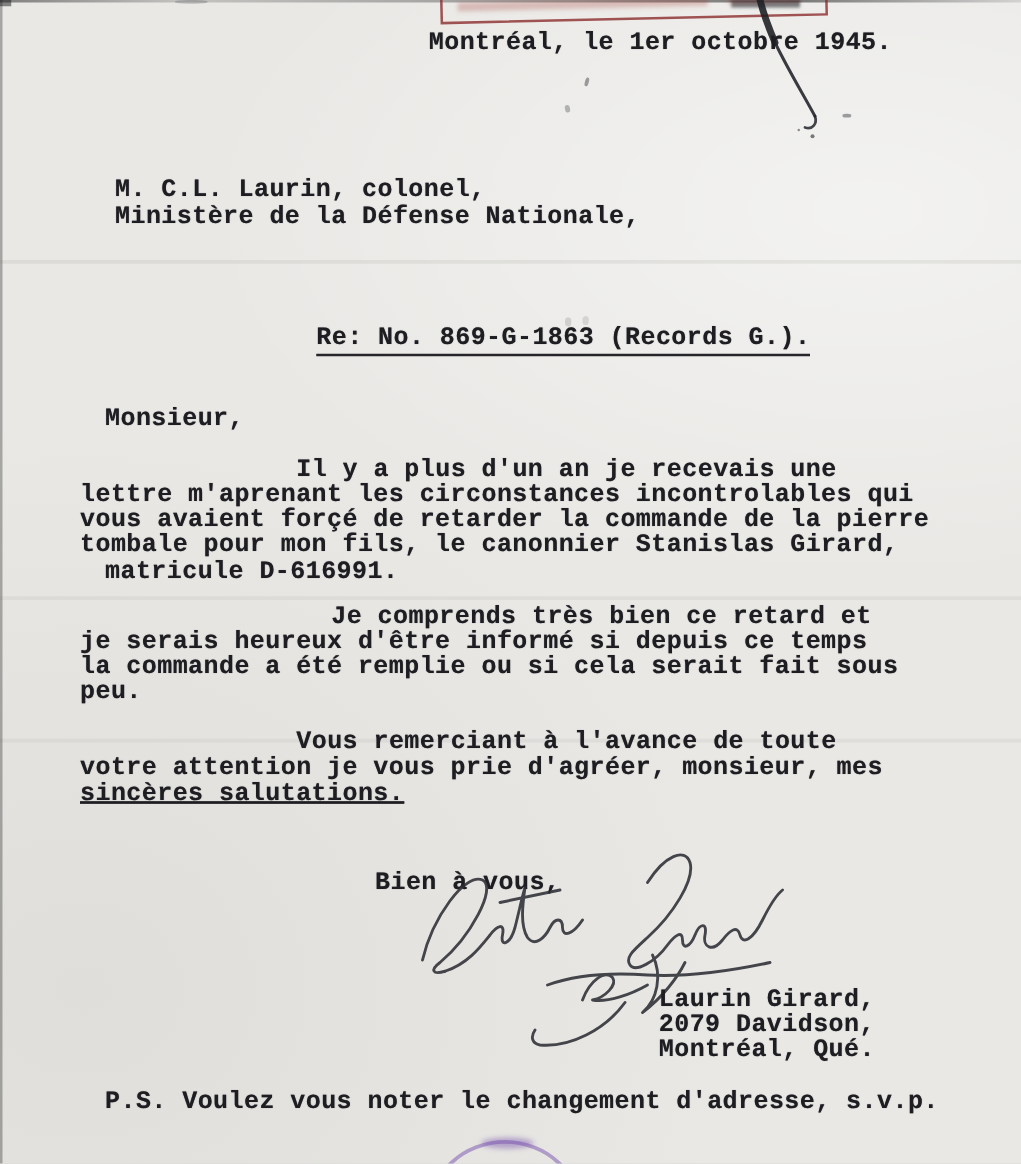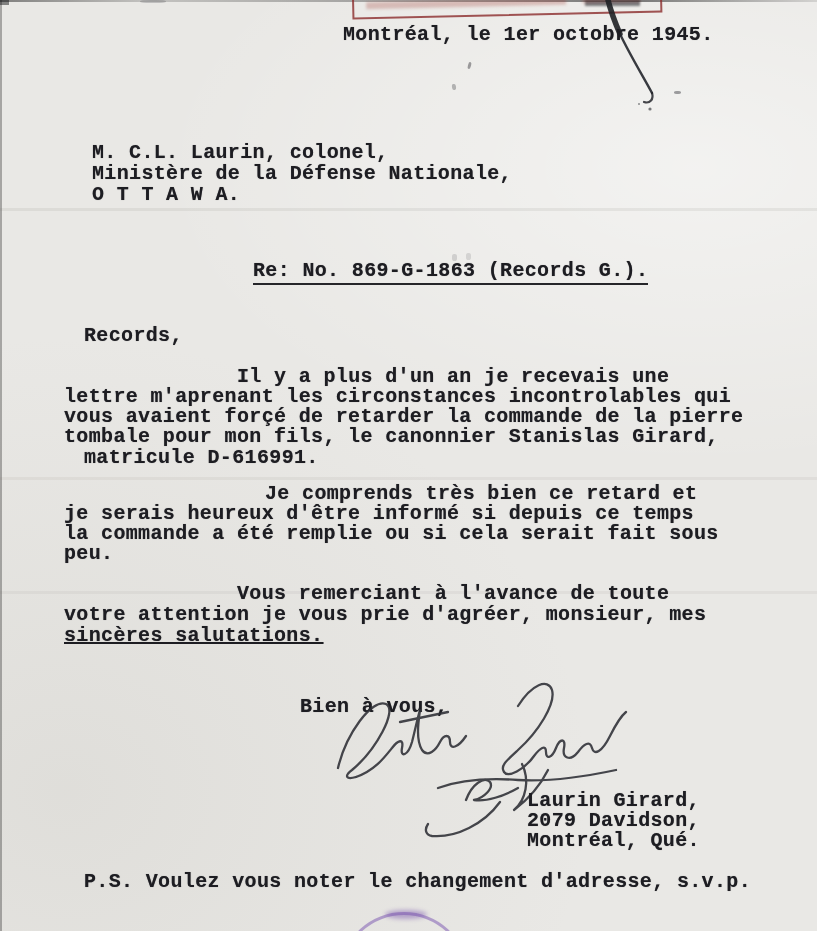--- a/index.html
+++ b/index.html
@@ -74,25 +74,24 @@
     <path d="M 40,34 C 50,55 64,78 72,93" fill="none" stroke="#24262c" stroke-width="2.4" stroke-linecap="round" opacity=".9"></path>
     <path d="M 72,93 C 74,99 70,104 64,102" fill="none" stroke="#24262c" stroke-width="2.2" stroke-linecap="round" opacity=".85"></path>
     <circle cx="70" cy="109" r="1.6" fill="#24262c" opacity=".6"></circle>
     <circle cx="59" cy="104" r="1" fill="#24262c" opacity=".5"></circle>
   </svg>
 
   <div class="tl" style="left:343px;top:24px;">Montréal, le 1er octobre 1945.</div>
 
   <div class="tl" style="left:92px;top:142px;">M. C.L. Laurin, colonel,</div>
   <div class="tl" style="left:92px;top:163px;">Ministère de la Défense Nationale,</div>
-  <div class="tl" style="left:92px;top:184px;">O T T A W A.</div>
 
   <div class="tl underline" style="left:253px;top:260px;">Re: No. 869-G-1863 (Records G.).</div>
 
-  <div class="tl" style="left:84px;top:325px;">Records,</div>
+  <div class="tl" style="left:84px;top:325px;">Monsieur,</div>
 
   <div class="tl" style="left:237px;top:366px;">Il y a plus d'un an je recevais une</div>
   <div class="tl" style="left:64px;top:386px;">lettre m'aprenant les circonstances incontrolables qui</div>
   <div class="tl" style="left:64px;top:406px;">vous avaient forçé de retarder la commande de la pierre</div>
   <div class="tl" style="left:64px;top:426px;">tombale pour mon fils, le canonnier Stanislas Girard,</div>
   <div class="tl" style="left:64px;top:447px;padding-left:20px;">matricule D-616991.</div>
 
   <div class="tl" style="left:237px;top:483px;margin-left:28px;">Je comprends très bien ce retard et</div>
   <div class="tl" style="left:64px;top:503px;">je serais heureux d'être informé si depuis ce temps</div>
   <div class="tl" style="left:64px;top:523px;">la commande a été remplie ou si cela serait fait sous</div>

